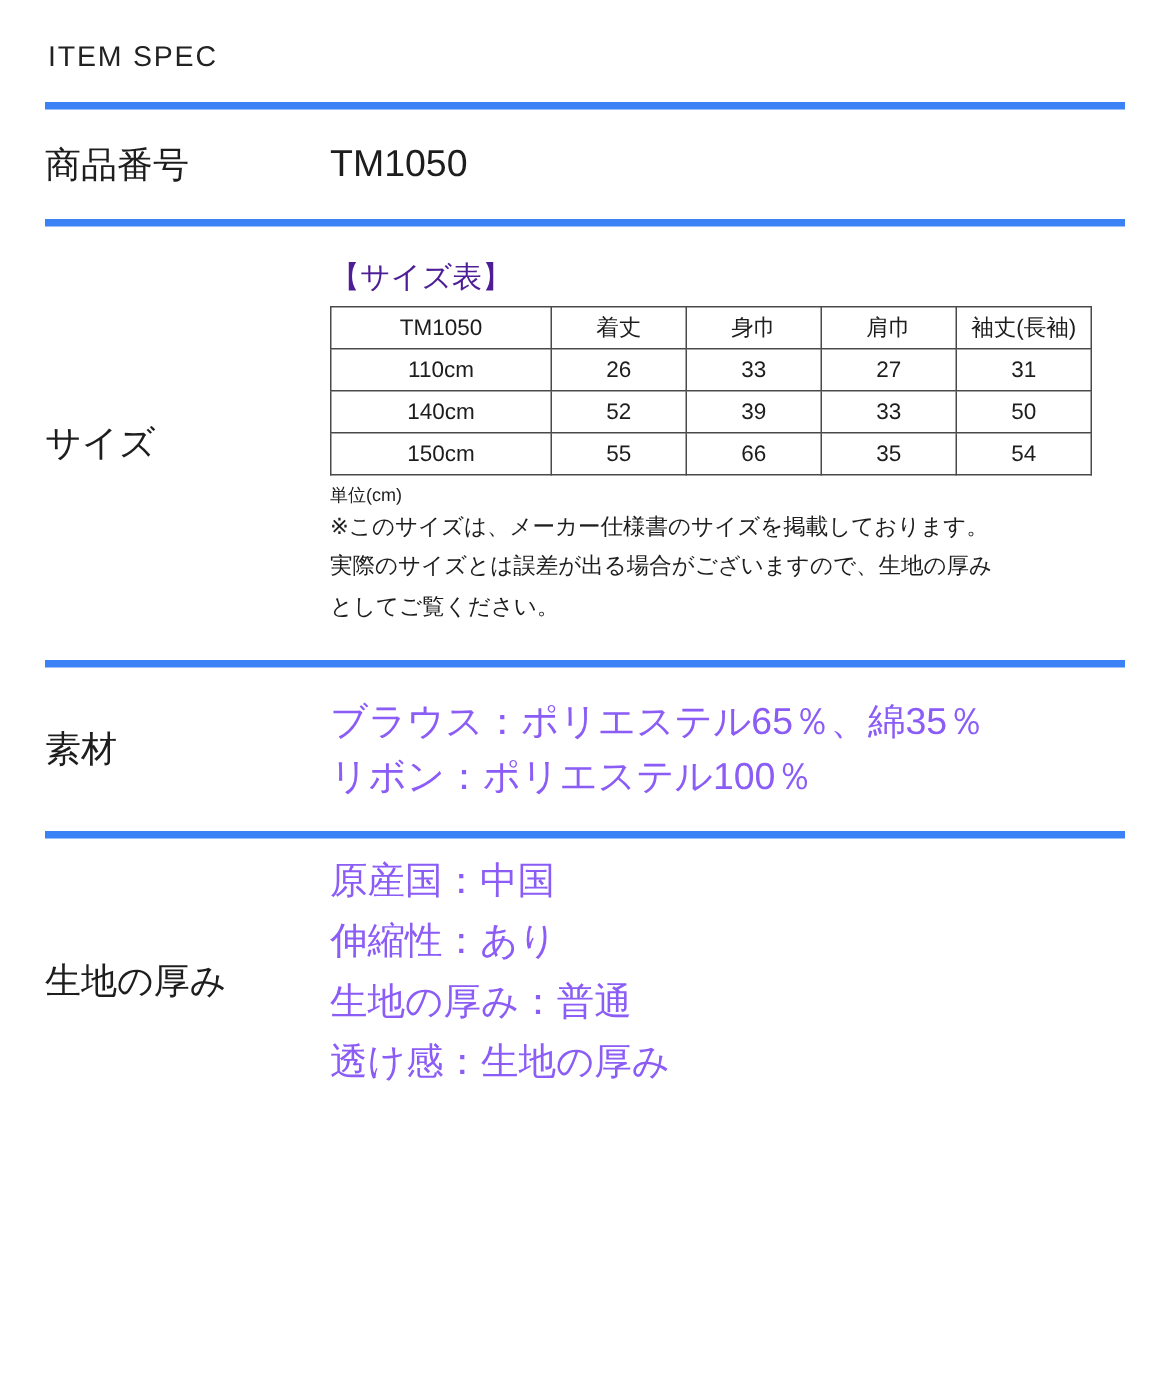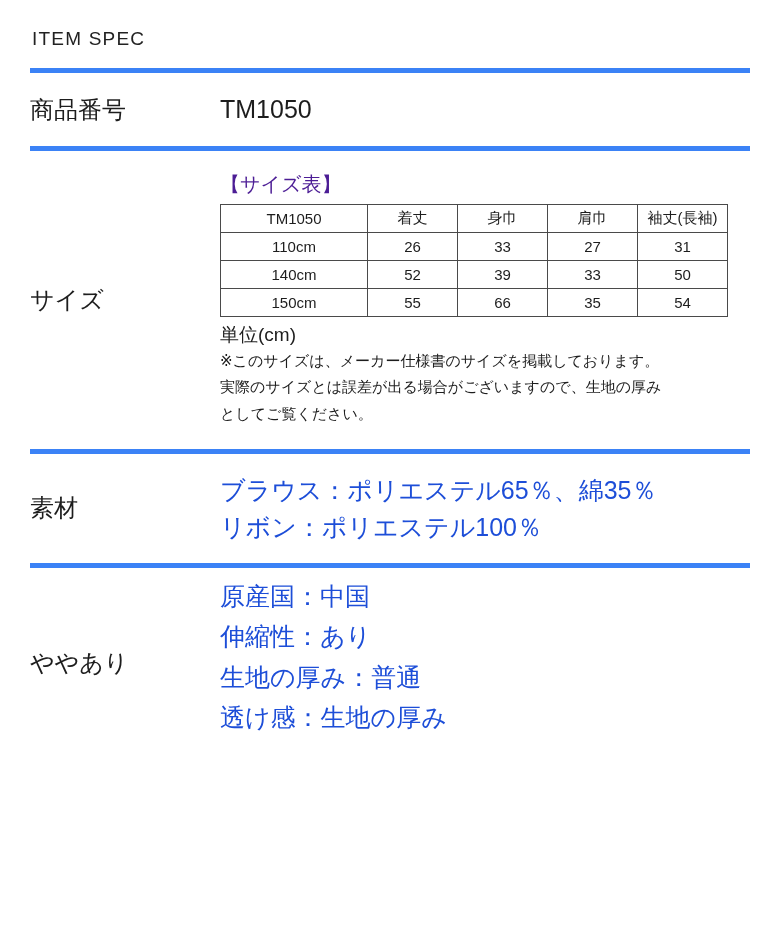--- a/index.html
+++ b/index.html
@@ -84,34 +84,34 @@
   }
   table.sizes tr.head td {
     font-size: 15px;
   }
   table.sizes col.c0 { width: 147px; }
   table.sizes col.c1 { width: 90px; }
   table.sizes col.c2 { width: 90px; }
   table.sizes col.c3 { width: 90px; }
   table.sizes col.c4 { width: 90px; }
   .unit {
-    font-size: 19px;
+    font-size: 12px;
     color: #1d1d1d;
     margin-top: 5px;
   }
   .note {
     font-size: 15px;
     line-height: 1.75;
     color: #1d1d1d;
     max-width: 520px;
   }
   .material-line, .spec-line {
     font-size: 25px;
     line-height: 1.5;
-    color: #1d4ed8;
+    color: #8b5cf6;
   }
   tr.row-material td.value { padding: 18px 0 16px 0; }
   tr.row-itemspec td.value { padding: 8px 0 20px 0; }
   .spec-line { line-height: 1.62; }
 </style>
 </head>
 <body>
 
 <div class="page">
 
@@ -181,21 +181,21 @@
 
       <tr class="row-material">
         <th class="label">素材</th>
         <td class="value">
           <div class="material-line">ブラウス：ポリエステル65％、綿35％</div>
           <div class="material-line">リボン：ポリエステル100％</div>
         </td>
       </tr>
 
       <tr class="row-itemspec">
-        <th class="label">ややあり</th>
+        <th class="label">生地の厚み</th>
         <td class="value">
           <div class="spec-line">原産国：中国</div>
           <div class="spec-line">伸縮性：あり</div>
           <div class="spec-line">生地の厚み：普通</div>
           <div class="spec-line">透け感：生地の厚み</div>
         </td>
       </tr>
     </tbody>
   </table>
 </div>

